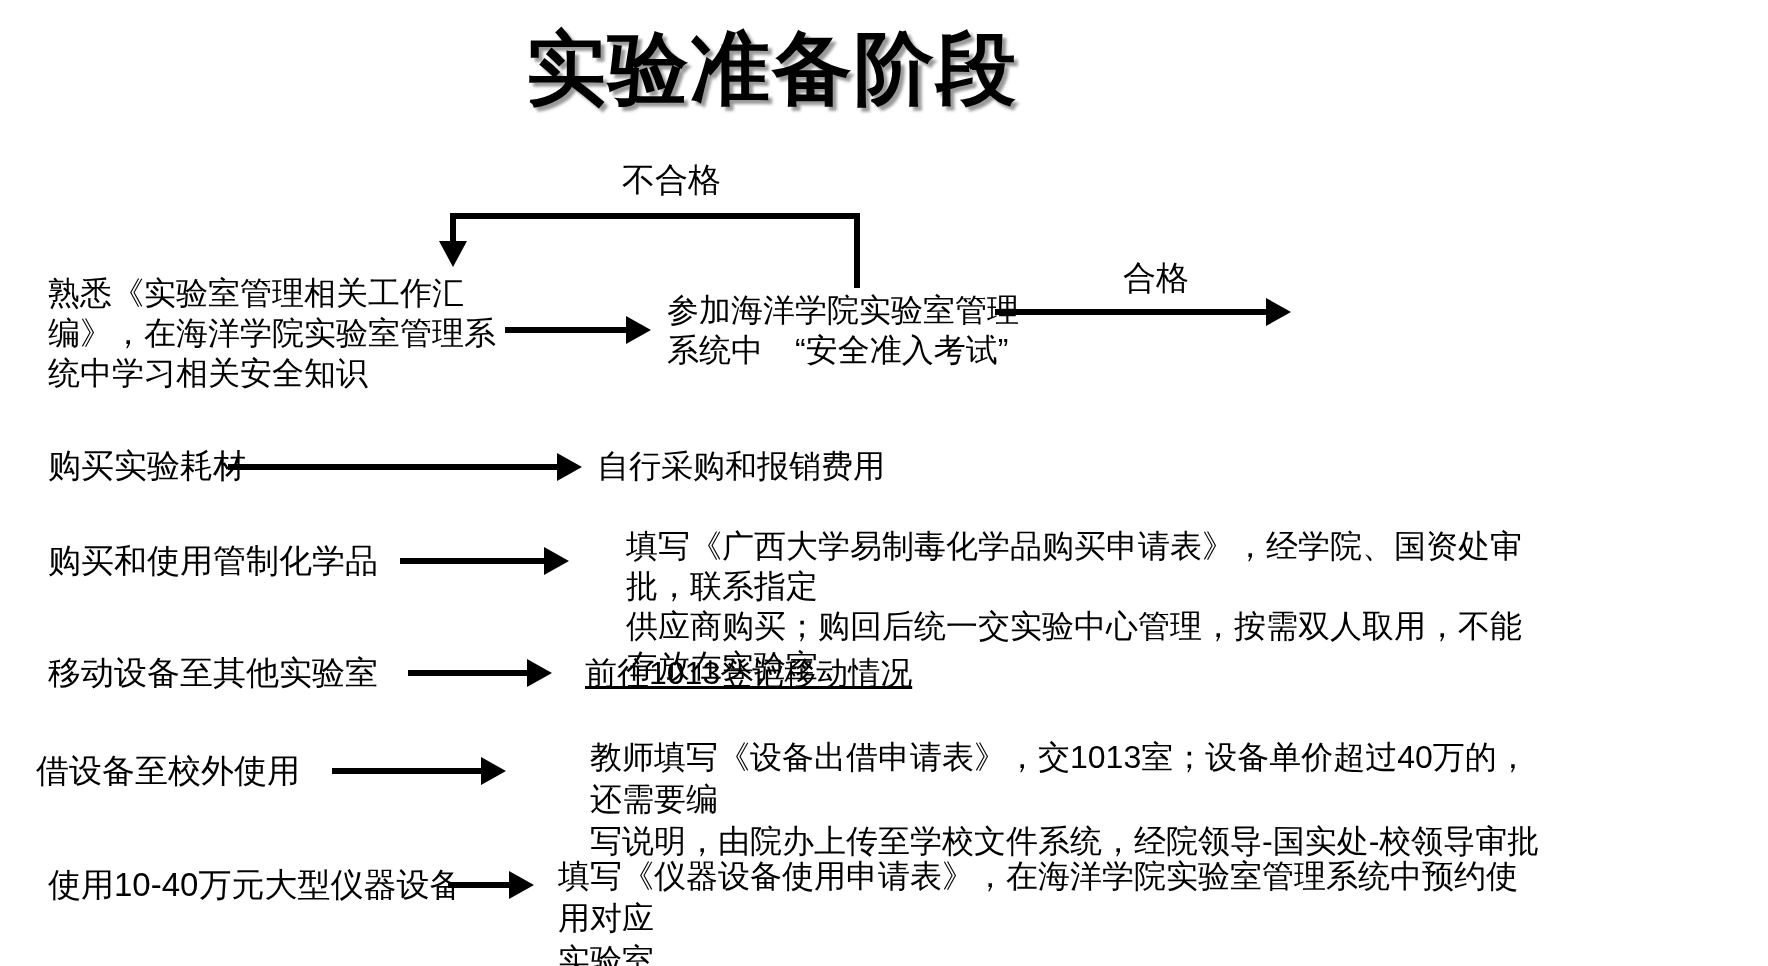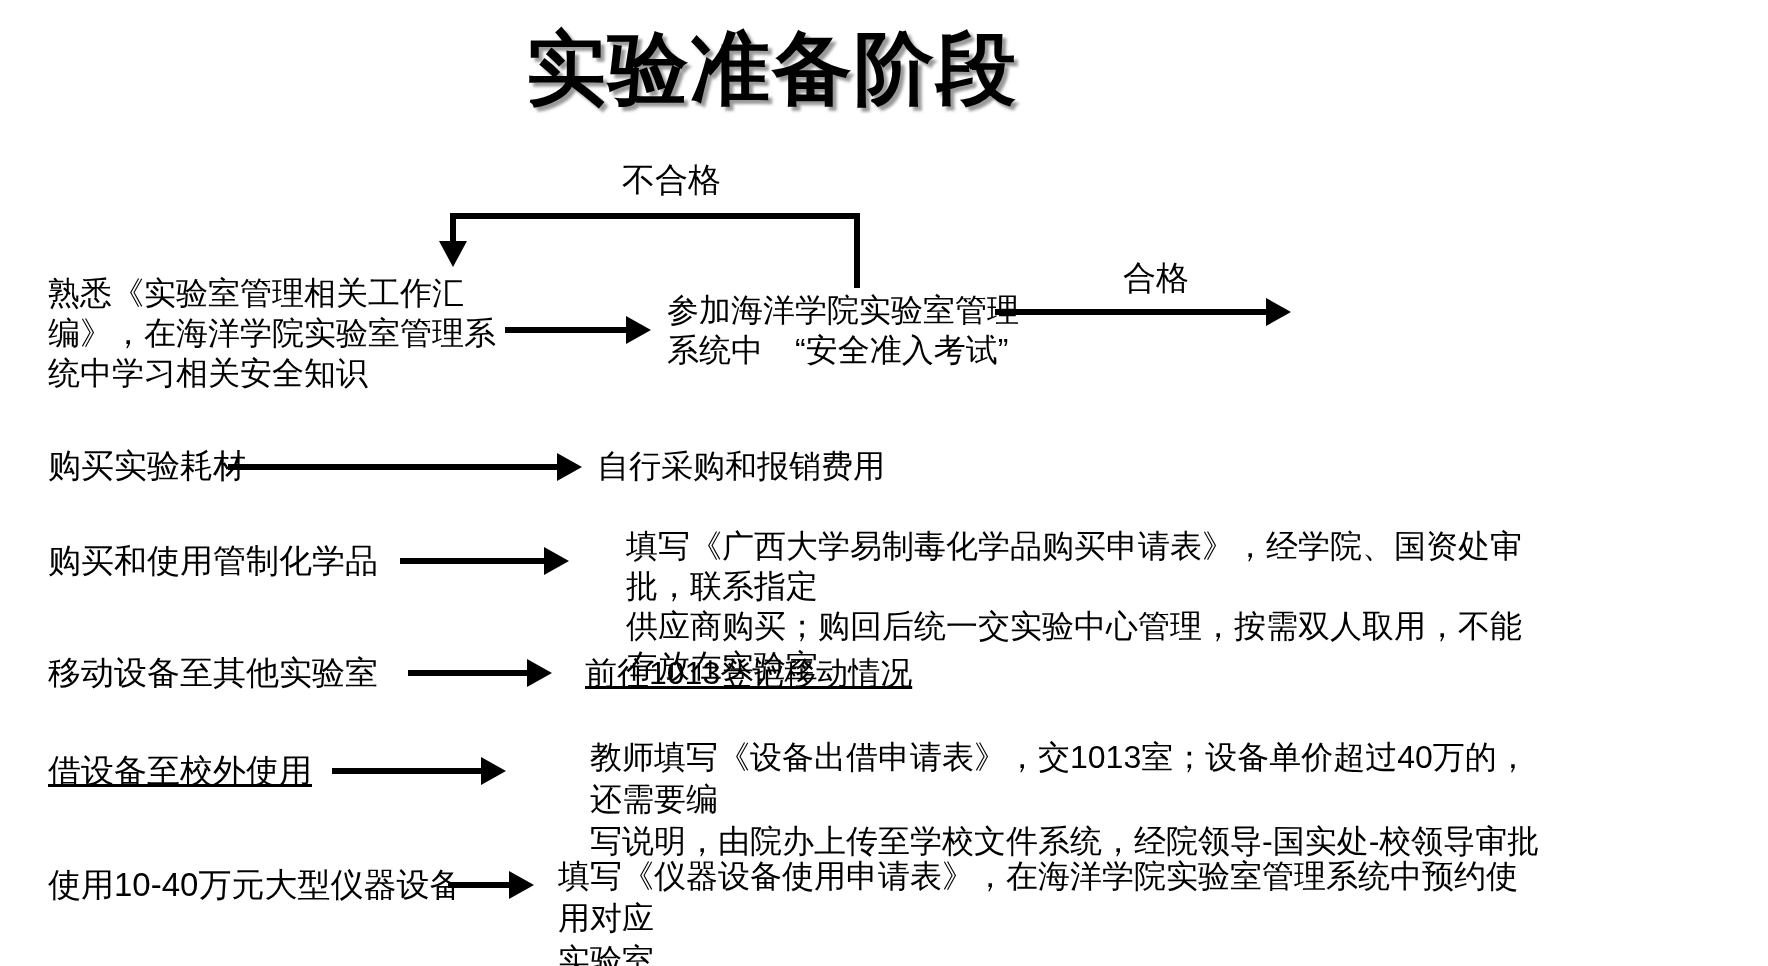--- a/index.html
+++ b/index.html
@@ -59,21 +59,21 @@
   #r1r { left: 597px; top: 446px; }
 
   #r2l { left: 48px;  top: 541px; }
   #r2a { left: 400px; top: 558px; width: 145px; }
   #r2r { left: 626px; top: 526px; }
 
   #r3l { left: 48px;  top: 653px; }
   #r3a { left: 408px; top: 670px; width: 120px; }
   #r3r { left: 585px; top: 653px; text-decoration: underline; }
 
-  #r4l { left: 48px;  top: 751px; text-decoration: underline; }
+  #r4l { left: 36px;  top: 751px; }
   #r4a { left: 332px; top: 768px; width: 150px; }
   #r4r { left: 590px; top: 736px; line-height: 42px; }
 
   #r5l { left: 48px;  top: 865px; }
   #r5a { left: 448px; top: 882px; width: 62px; }
   #r5r { left: 558px; top: 855px; line-height: 42px; }
 </style>
 </head>
 <body>
 

